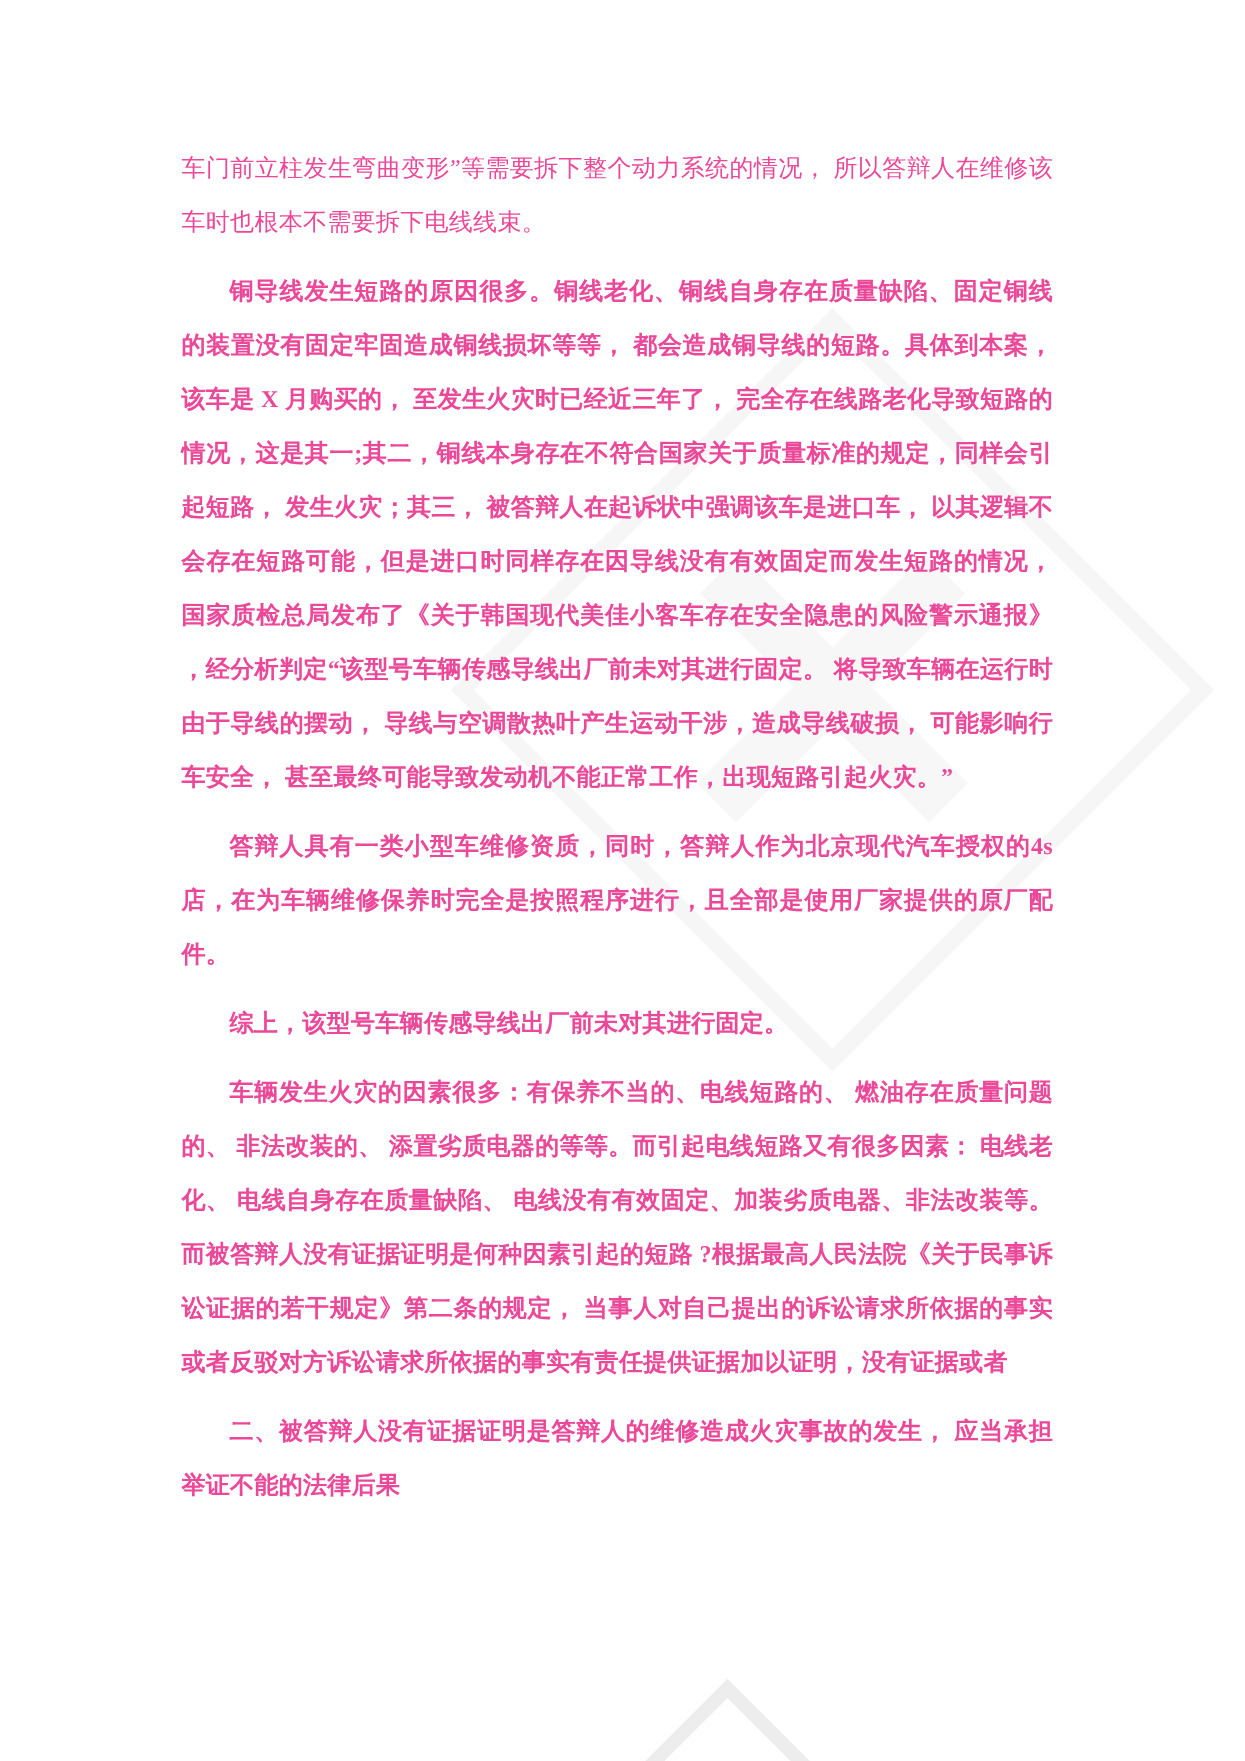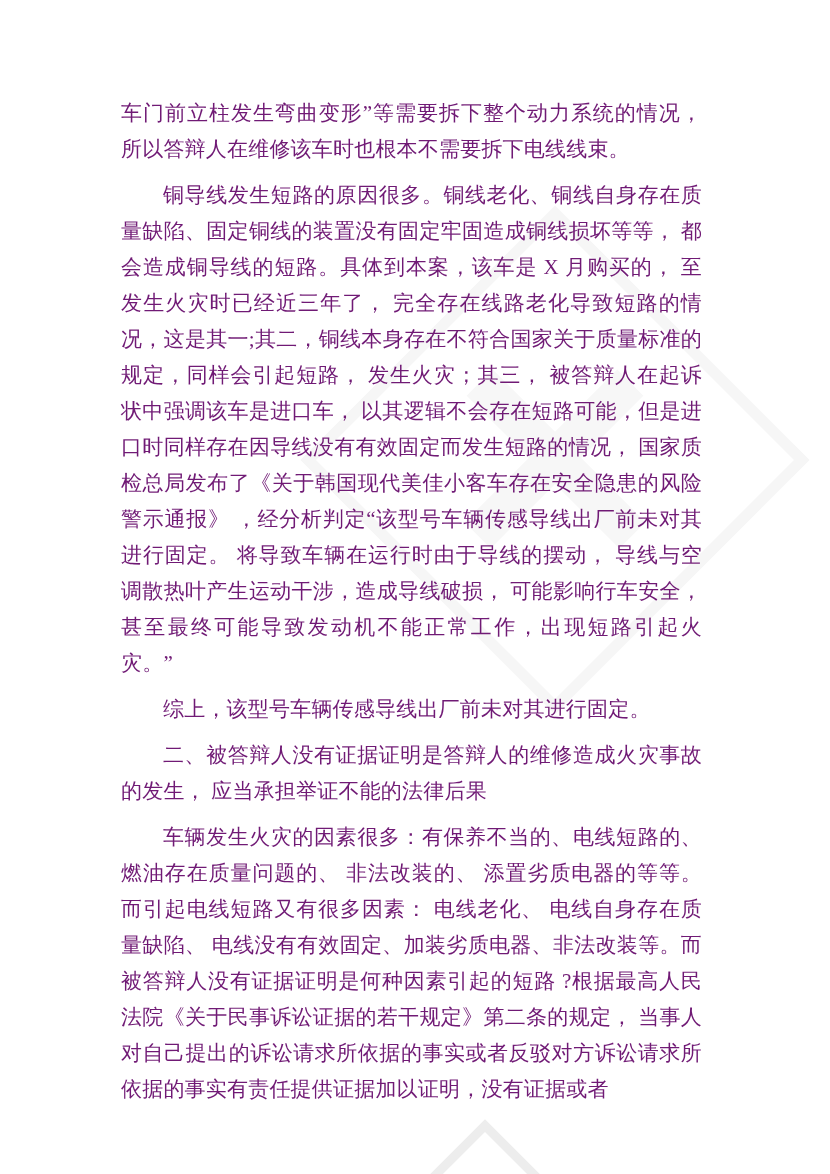--- a/index.html
+++ b/index.html
@@ -17,29 +17,30 @@
   }
   .content {
     position: absolute;
     left: 121px;
     top: 95px;
     width: 581px;
     z-index: 1;
   }
   .content p {
     margin: 0 0 10px 0;
-    font-size: 21px;
+    font-size: 16px;
     line-height: 36px;
-    color: #701a75;
+    color: #ec4899;
     text-align: justify;
     letter-spacing: 0.2px;
     word-break: break-all;
   }
   .content p.indent {
     text-indent: 2em;
+    font-weight: bold;
   }
   
   .wm {
     position: absolute;
     z-index: 0;
     transform: rotate(45deg);
     box-sizing: border-box;
   }
   .wm .bar {
     position: absolute;
@@ -80,21 +81,22 @@
   <div class="wm wm-bottom">
     
     
   </div>
 
   <div class="content">
     <p>车门前立柱发生弯曲变形”等需要拆下整个动力系统的情况， 所以答辩人在维修该车时也根本不需要拆下电线线束。</p>
 
     <p class="indent">铜导线发生短路的原因很多。铜线老化、铜线自身存在质量缺陷、固定铜线的装置没有固定牢固造成铜线损坏等等， 都会造成铜导线的短路。具体到本案，该车是 X 月购买的， 至发生火灾时已经近三年了， 完全存在线路老化导致短路的情况，这是其一;其二，铜线本身存在不符合国家关于质量标准的规定，同样会引起短路， 发生火灾；其三， 被答辩人在起诉状中强调该车是进口车， 以其逻辑不会存在短路可能，但是进口时同样存在因导线没有有效固定而发生短路的情况， 国家质检总局发布了《关于韩国现代美佳小客车存在安全隐患的风险警示通报》 ，经分析判定“该型号车辆传感导线出厂前未对其进行固定。 将导致车辆在运行时由于导线的摆动， 导线与空调散热叶产生运动干涉，造成导线破损， 可能影响行车安全， 甚至最终可能导致发动机不能正常工作，出现短路引起火灾。”</p>
 
+    <p class="indent">答辩人具有一类小型车维修资质，同时，答辩人作为北京现代汽车授权的4s 店，在为车辆维修保养时完全是按照程序进行，且全部是使用厂家提供的原厂配件。</p>
 
     <p class="indent">综上，该型号车辆传感导线出厂前未对其进行固定。</p>
 
+    <p class="indent">车辆发生火灾的因素很多：有保养不当的、电线短路的、 燃油存在质量问题的、 非法改装的、 添置劣质电器的等等。而引起电线短路又有很多因素： 电线老化、 电线自身存在质量缺陷、 电线没有有效固定、加装劣质电器、非法改装等。而被答辩人没有证据证明是何种因素引起的短路 ?根据最高人民法院《关于民事诉讼证据的若干规定》第二条的规定， 当事人对自己提出的诉讼请求所依据的事实或者反驳对方诉讼请求所依据的事实有责任提供证据加以证明，没有证据或者</p>
+
     <p class="indent">二、被答辩人没有证据证明是答辩人的维修造成火灾事故的发生， 应当承担举证不能的法律后果</p>
-
-    <p class="indent">车辆发生火灾的因素很多：有保养不当的、电线短路的、 燃油存在质量问题的、 非法改装的、 添置劣质电器的等等。而引起电线短路又有很多因素： 电线老化、 电线自身存在质量缺陷、 电线没有有效固定、加装劣质电器、非法改装等。而被答辩人没有证据证明是何种因素引起的短路 ?根据最高人民法院《关于民事诉讼证据的若干规定》第二条的规定， 当事人对自己提出的诉讼请求所依据的事实或者反驳对方诉讼请求所依据的事实有责任提供证据加以证明，没有证据或者</p>
   </div>
 
 </div>
 
 </body></html>

